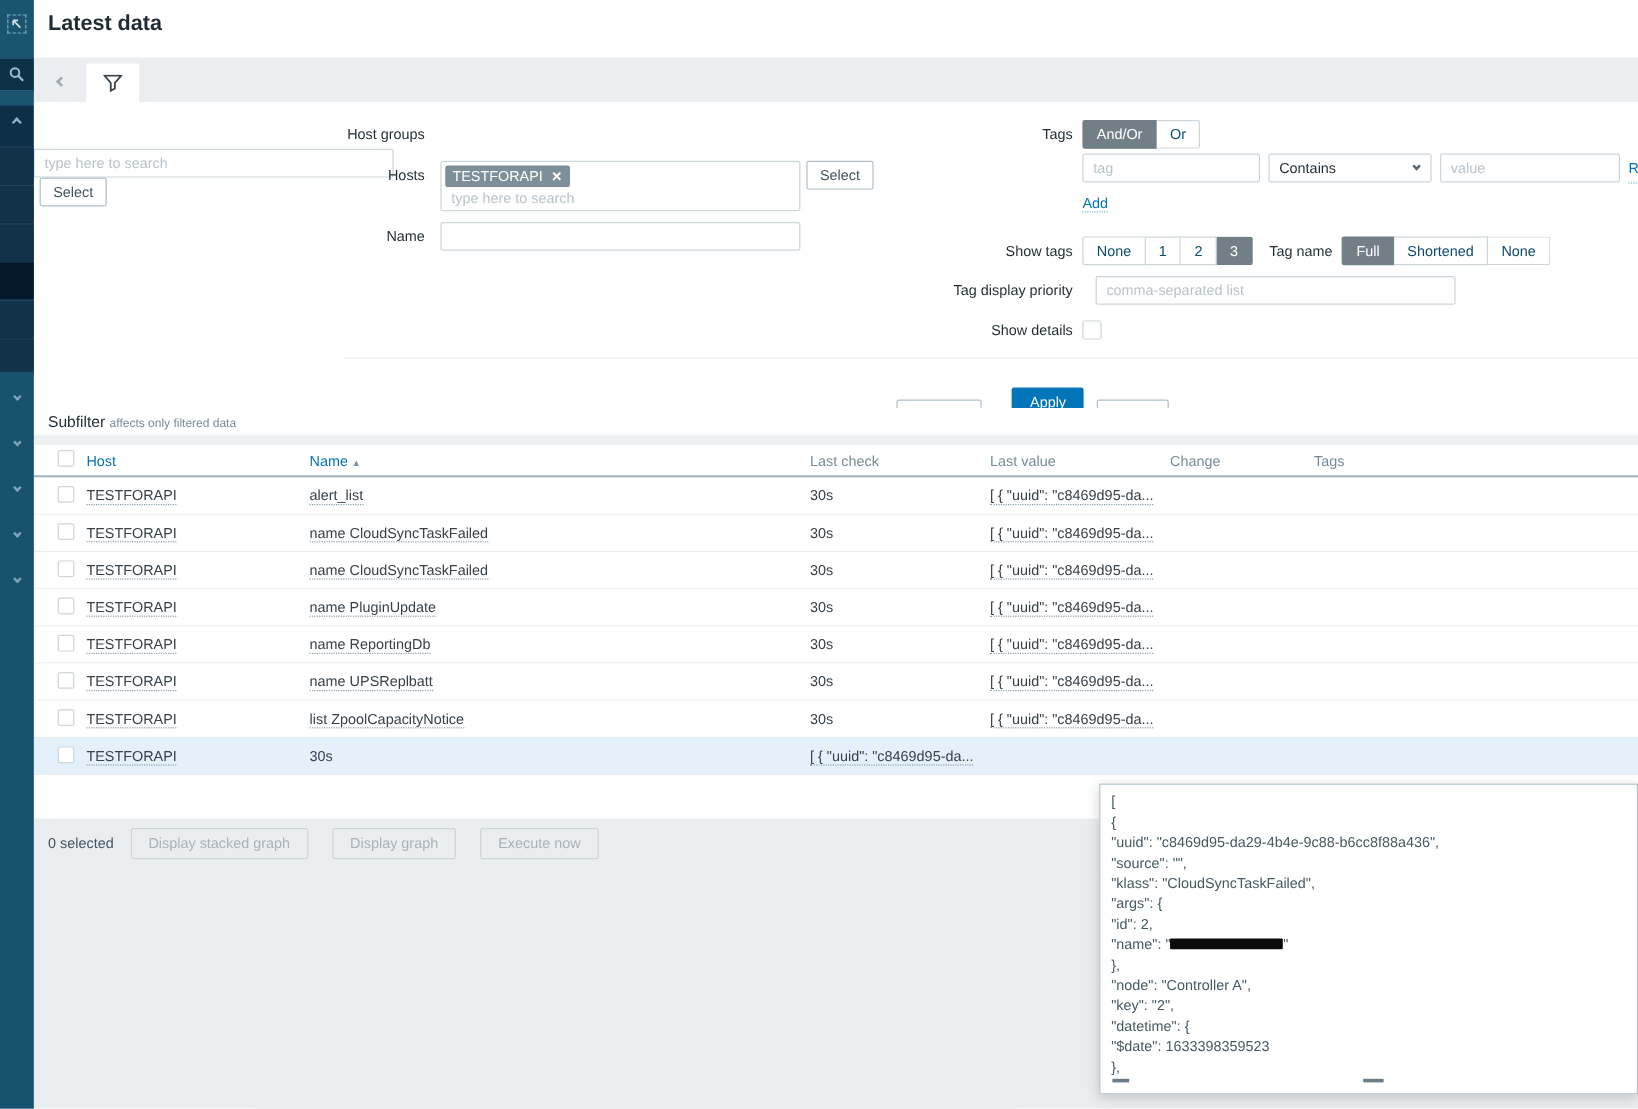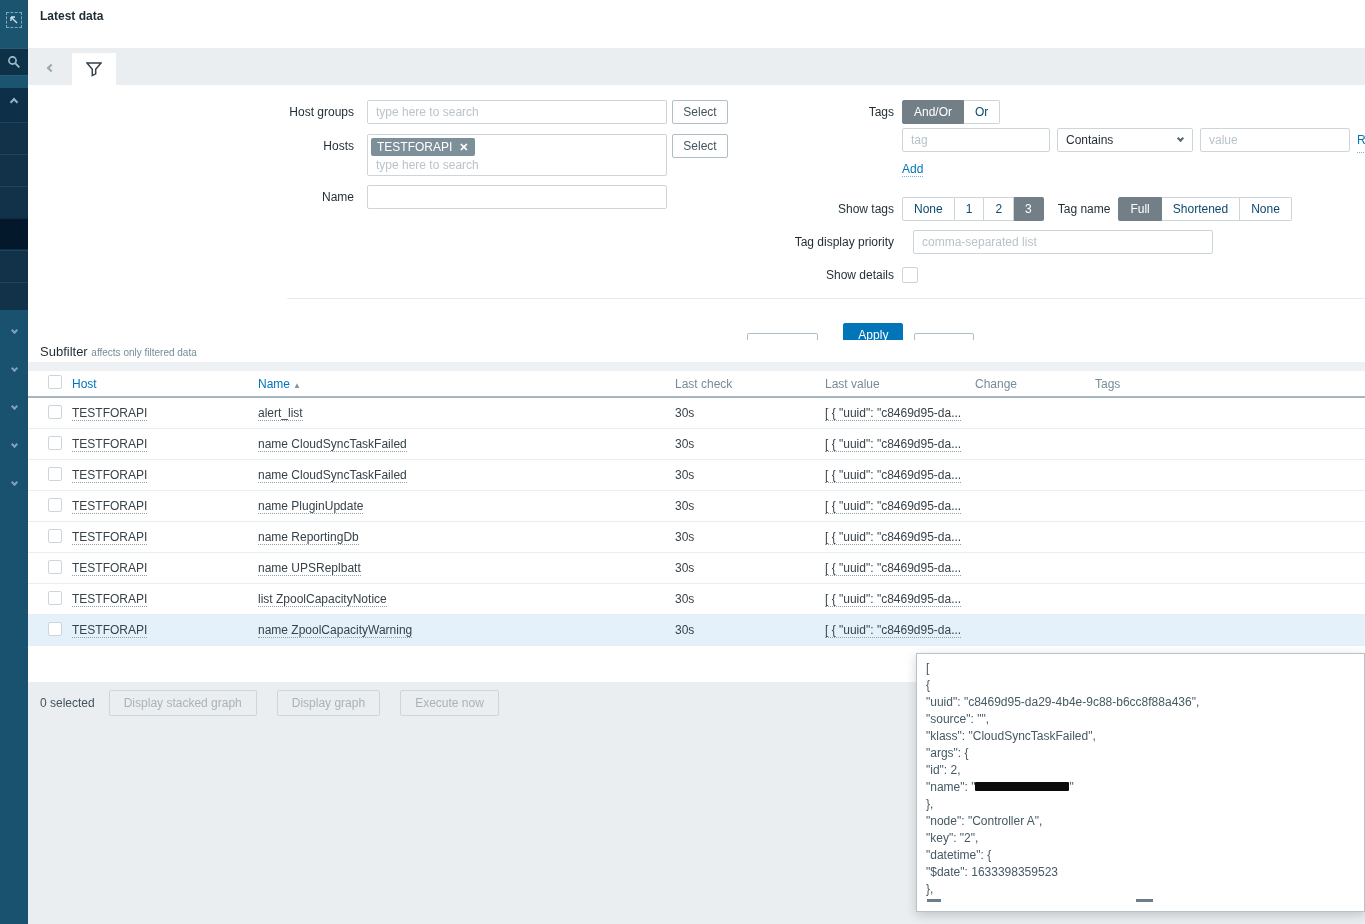--- a/index.html
+++ b/index.html
@@ -20,21 +20,21 @@
   .chev.down { transform:rotate(45deg); }
   .chev.left { transform:rotate(135deg); border-color:#9aa8b0; }
   .sb-item { position:absolute; left:0; width:28px; height:31px; background:#113249; border-top:1px solid rgba(255,255,255,.08); cursor:pointer; }
   .sb-item.active { background:#03192b; }
   .sb-lower { position:absolute; left:0; top:310px; width:28px; height:614px; background:#18526f; }
   .sb-low-chev { position:absolute; left:0; width:28px; height:14px; display:flex; align-items:center; justify-content:center; cursor:pointer; }
   .sb-low-chev .chev { border-color:#7fa3ba; width:5px; height:5px; }
 
   
   .page-header { position:absolute; left:28px; top:0; right:0; height:48px; background:#fff; }
-  .page-header h1 { position:absolute; left:12px; top:9px; font-size:12px; font-weight:bold; color:#1f2c33; }
+  .page-header h1 { position:absolute; left:12px; top:9px; font-size:18px; font-weight:bold; color:#1f2c33; }
   .tabstrip { position:absolute; left:28px; top:48px; right:0; height:37px; background:#ebeef0; }
   .tab-collapse { position:absolute; left:20px; top:12px; cursor:pointer; }
   .tab-filter { position:absolute; left:44px; top:5px; width:44px; height:32px; background:#fff; display:flex; align-items:center; justify-content:center; cursor:pointer; }
 
   
   .filter-panel { position:absolute; left:28px; top:85px; right:0; height:255px; background:#fff; }
   .f-row { position:absolute; display:flex; align-items:flex-start; }
   .f-label { width:339px; text-align:right; padding-right:13px; line-height:24px; color:#1f2c33; }
   .fr-label { width:866px; text-align:right; line-height:24px; color:#1f2c33; }
   .inp { height:24px; border:1px solid #ccd5d9; border-radius:2px; padding:0 8px; font:12px "Liberation Sans",sans-serif; color:#1f2c33; background:#fff; }
@@ -149,21 +149,21 @@
     <span class="tab-collapse"><span class="chev left"></span></span>
     <div class="tab-filter">
       <svg width="16" height="15" viewBox="0 0 16 15">
         <path d="M1 1 h14 l-5.3 6.2 v4.6 l-3.4 1.8 V7.2 Z" fill="none" stroke="#37424a" stroke-width="1.5"></path>
       </svg>
     </div>
   </div>
 
   <div class="filter-panel">
 
-    <div class="f-row" style="left:0; top:15px;">
+    <div class="f-row" style="left:0; top:15px;flex-direction:column;">
       <div class="f-label">Host groups</div>
       <input class="inp w300" placeholder="type here to search" style="">
       <button class="btn-sel">Select</button>
     </div>
     <div class="f-row" style="left:0; top:49px;">
       <div class="f-label">Hosts</div>
       <div class="ms">
         <span class="chip">
             <span>TESTFORAPI</span>
             <span class="x">✕</span>
@@ -304,21 +304,20 @@
           <div><span class="lnk-dark">TESTFORAPI</span></div>
           <div><span class="lnk-dark">list ZpoolCapacityNotice</span></div>
           <div>30s</div>
           <div><span class="lnk-dark">[ { "uuid": "c8469d95-da...</span></div>
           <div></div>
           <div></div>
         </div>
         <div class="grid-row trow hl">
           <div class="td-cb"><span class="cb"></span></div>
           <div><span class="lnk-dark">TESTFORAPI</span></div>
-          <div><span class="lnk-dark">name ZpoolCapacityWarning</span></div>
           <div>30s</div>
           <div><span class="lnk-dark">[ { "uuid": "c8469d95-da...</span></div>
           <div></div>
           <div></div>
         </div>
       </div>
   </div>
   <div class="table-bottom"></div>
 
   <div class="below">

